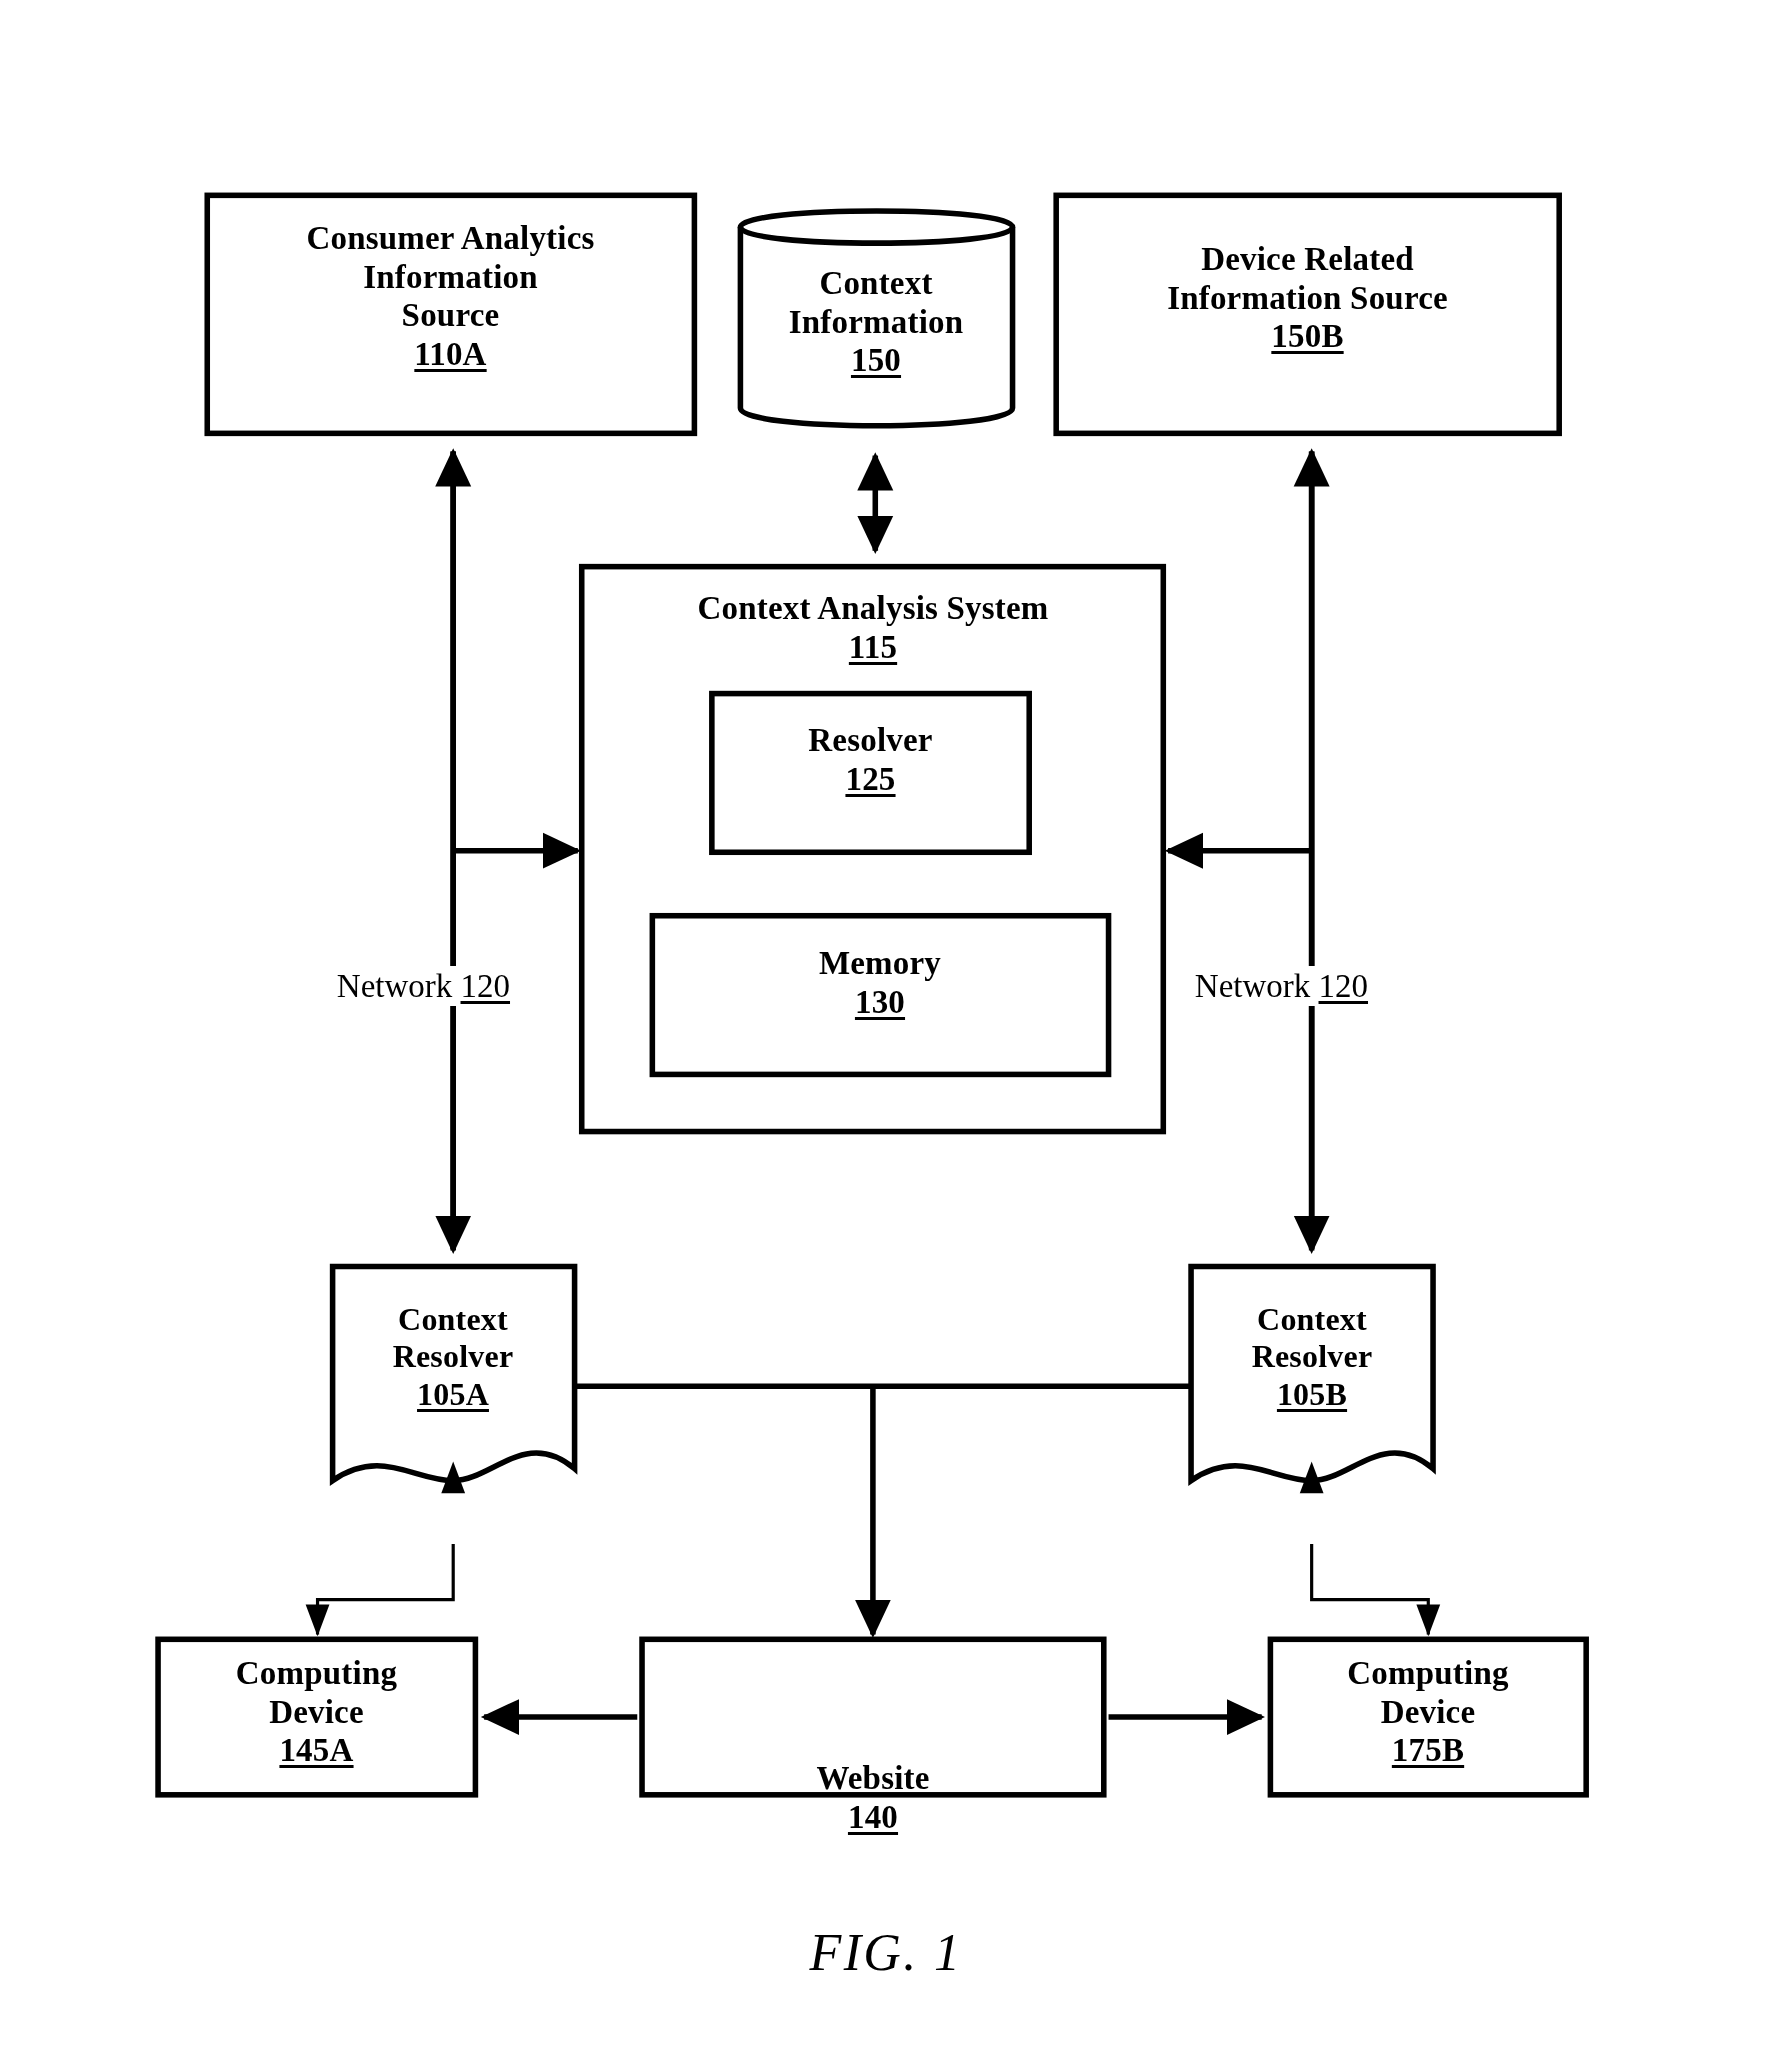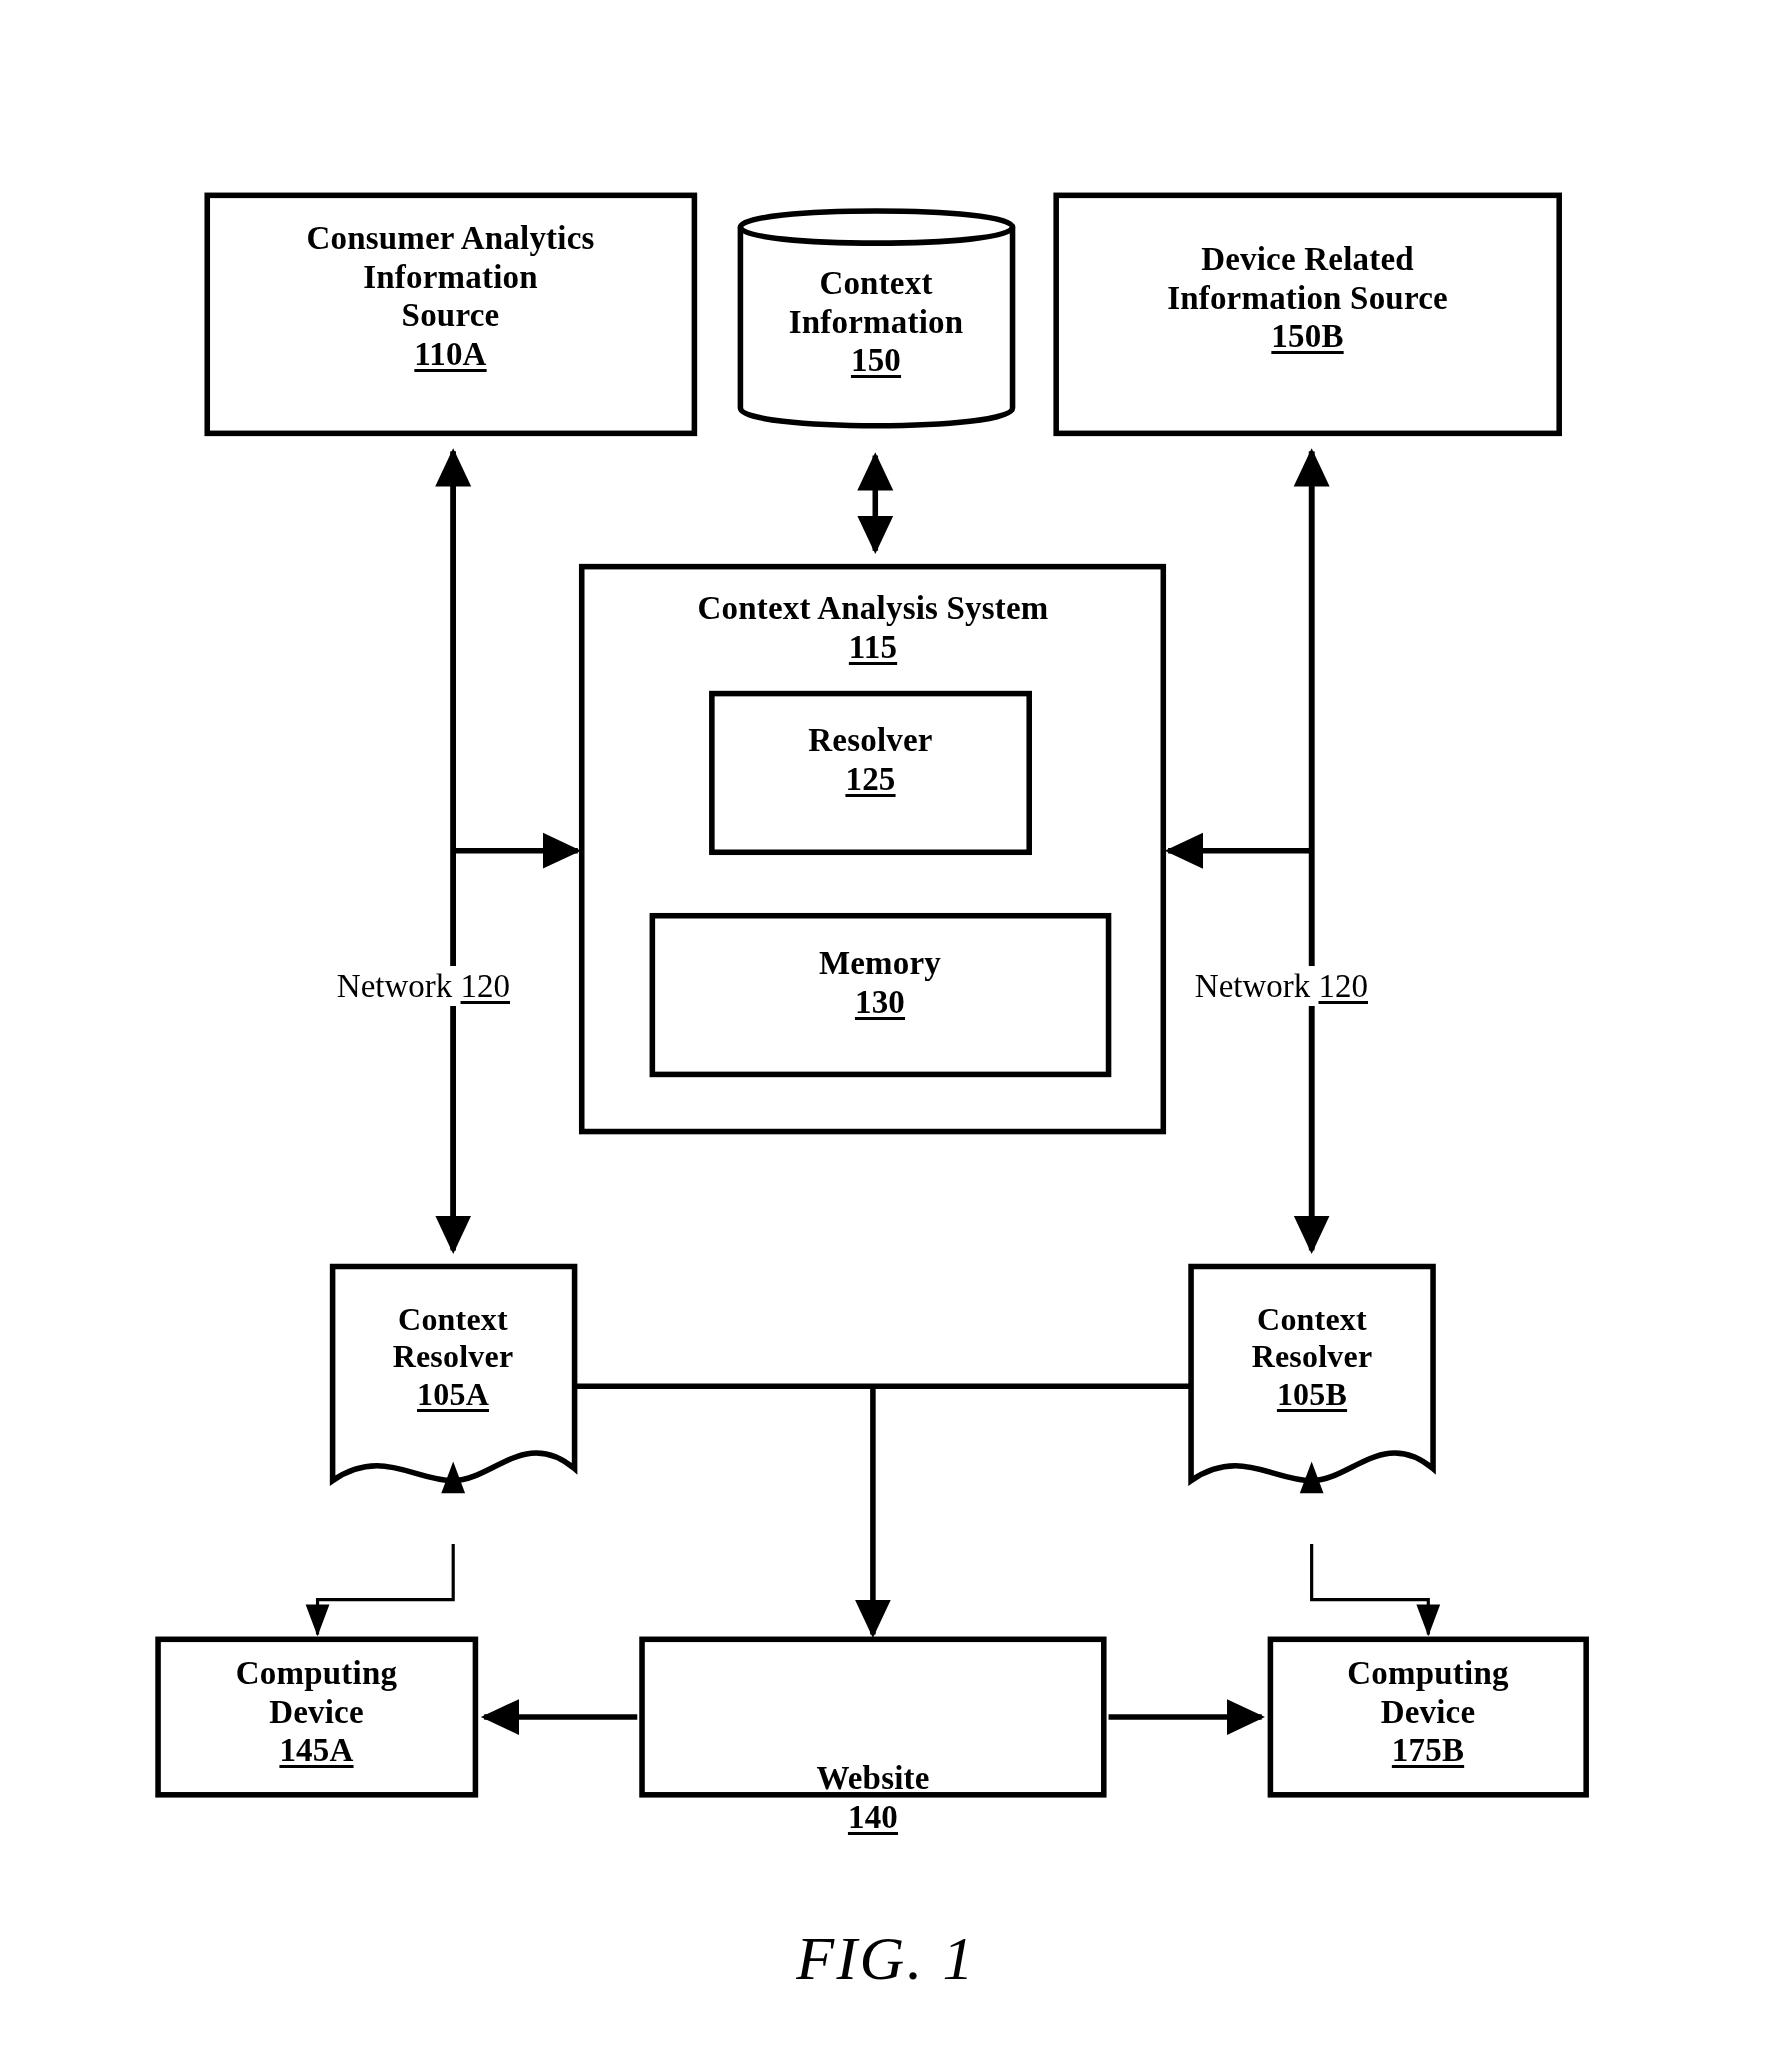--- a/index.html
+++ b/index.html
@@ -56,21 +56,21 @@
     text-underline-offset: 4px;
   }
   #fig-caption {
     position: absolute;
     left: 0;
     top: 1880px;
     width: 1772px;
     text-align: center;
     font-family: "Liberation Serif", "DejaVu Serif", serif;
     font-style: italic;
-    font-size: 62px;
+    font-size: 52px;
     letter-spacing: 2.4px;
     color: #000000;
   }
 </style>
 </head>
 <body>
 
 <div id="page">
 
   <svg id="diagram-svg" viewBox="0 0 2233 2604">

